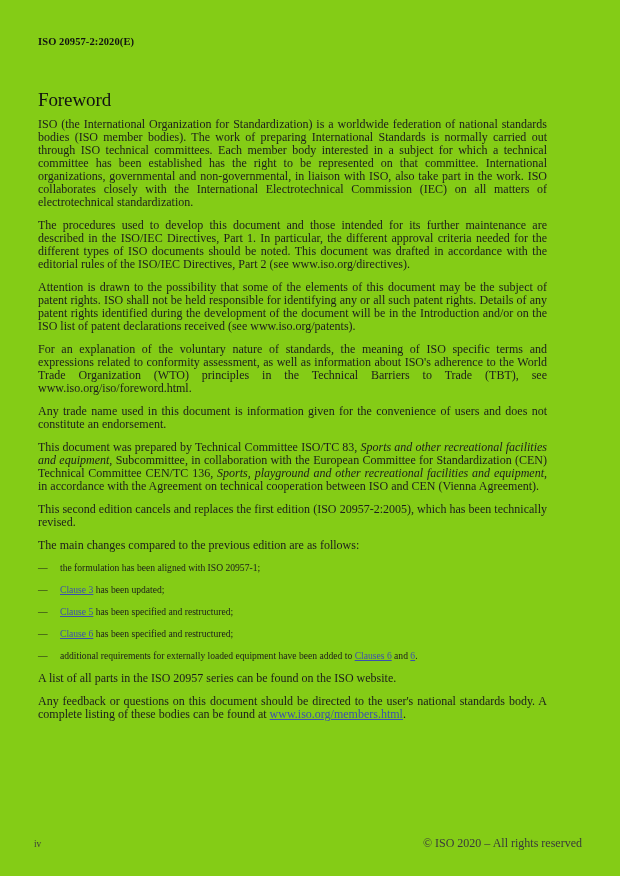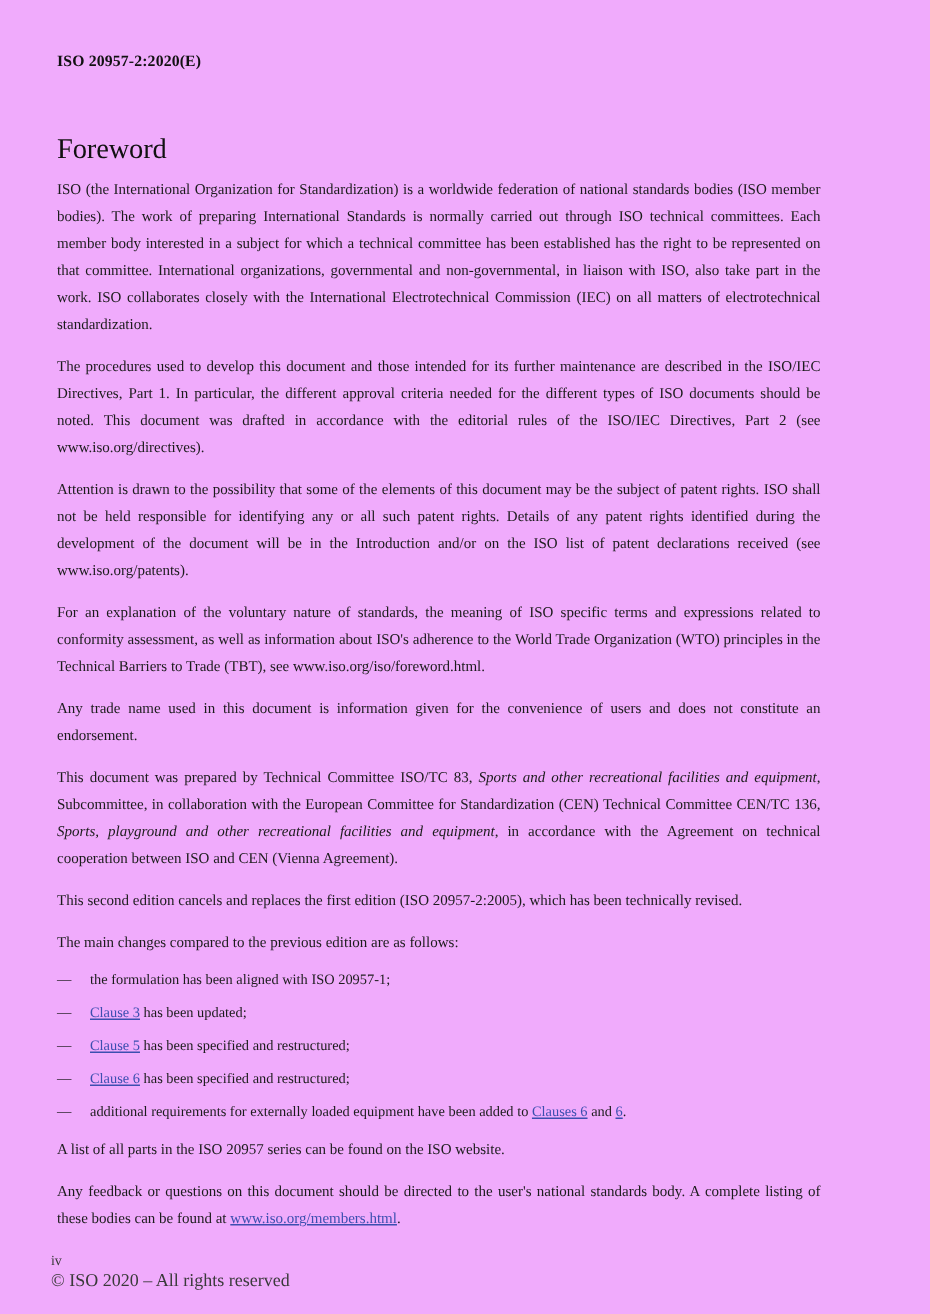--- a/index.html
+++ b/index.html
@@ -4,21 +4,21 @@
 <style>
   html, body {
     margin: 0;
     padding: 0;
     background: #ffffff;
   }
   .page {
     position: relative;
     width: 620px;
     height: 876px;
-    background: #f0abfc;
+    background: #84cc16;
     font-family: "Liberation Serif", "DejaVu Serif", serif;
     color: #1a1a1a;
     overflow: hidden;
   }
   .doc-header {
     position: absolute;
     left: 38px;
     top: 36px;
     font-size: 10.5px;
     font-weight: bold;
@@ -35,22 +35,22 @@
     color: #111111;
   }
   .body-block {
     position: absolute;
     left: 38px;
     top: 118px;
     width: 509px;
   }
   p.para {
     margin: 0 0 10px 0;
-    font-size: 10px;
-    line-height: 18px;
+    font-size: 12px;
+    line-height: 13px;
     text-align: justify;
     text-justify: inter-word;
     color: #1c1c1c;
     hyphens: none;
   }
   p.para.nojust {
     text-align: left;
   }
   .li-row {
     display: flex;
@@ -84,21 +84,20 @@
     position: absolute;
     left: 34px;
     right: 38px;
     top: 836px;
     height: 14px;
     display: flex;
     justify-content: space-between;
     align-items: baseline;
     font-size: 9.3px;
     color: #3a3a3a;
-    flex-direction: column;
   }
   .footer .pageno {
     font-size: 9.3px;
   }
   .footer .copyright {
     font-size: 12px;
   }
 </style>
 </head>
 <body>

